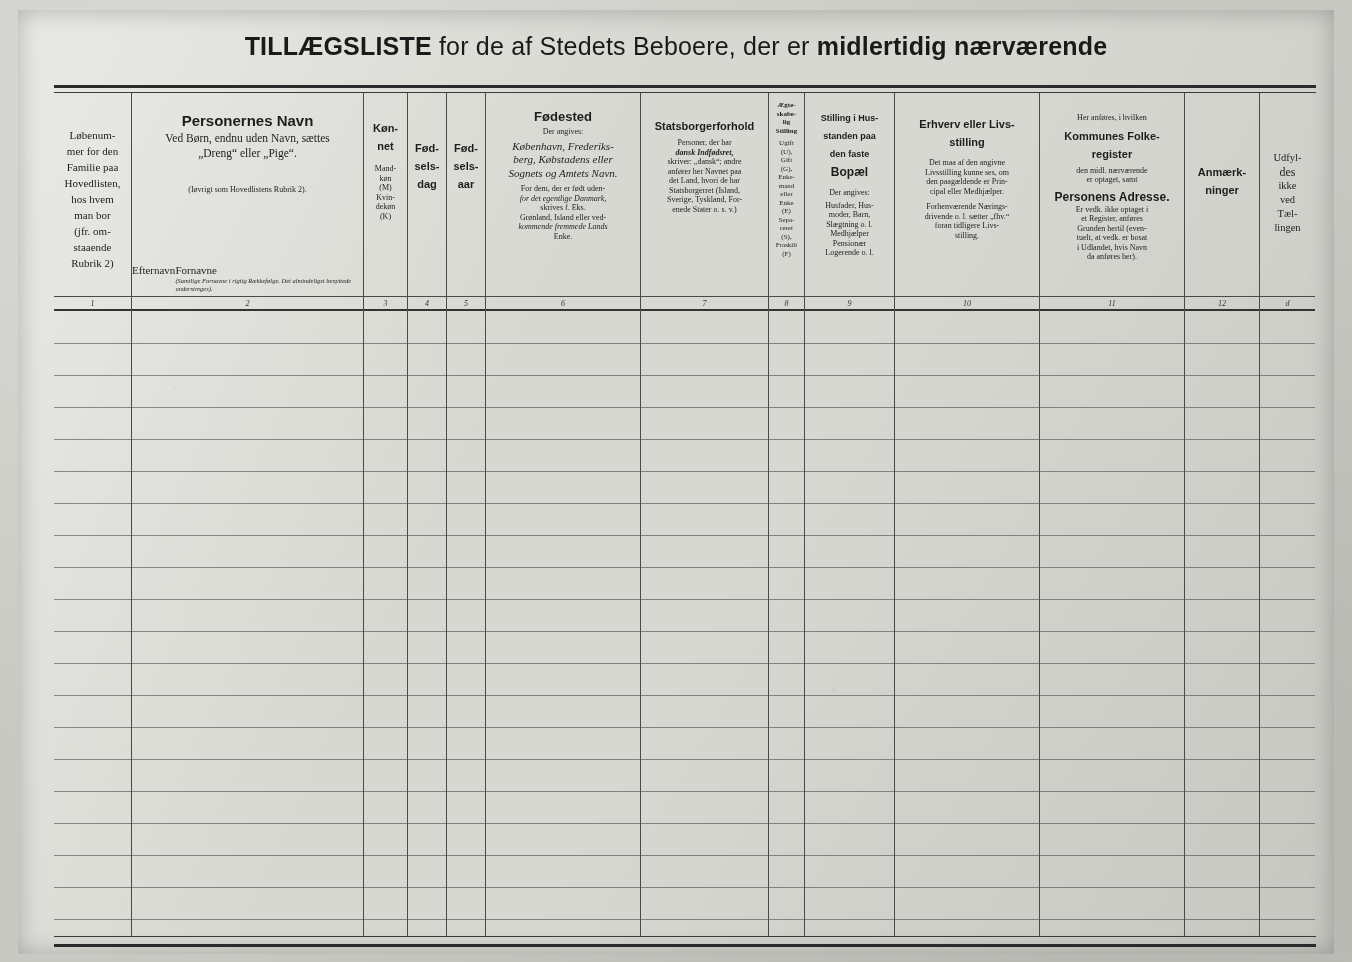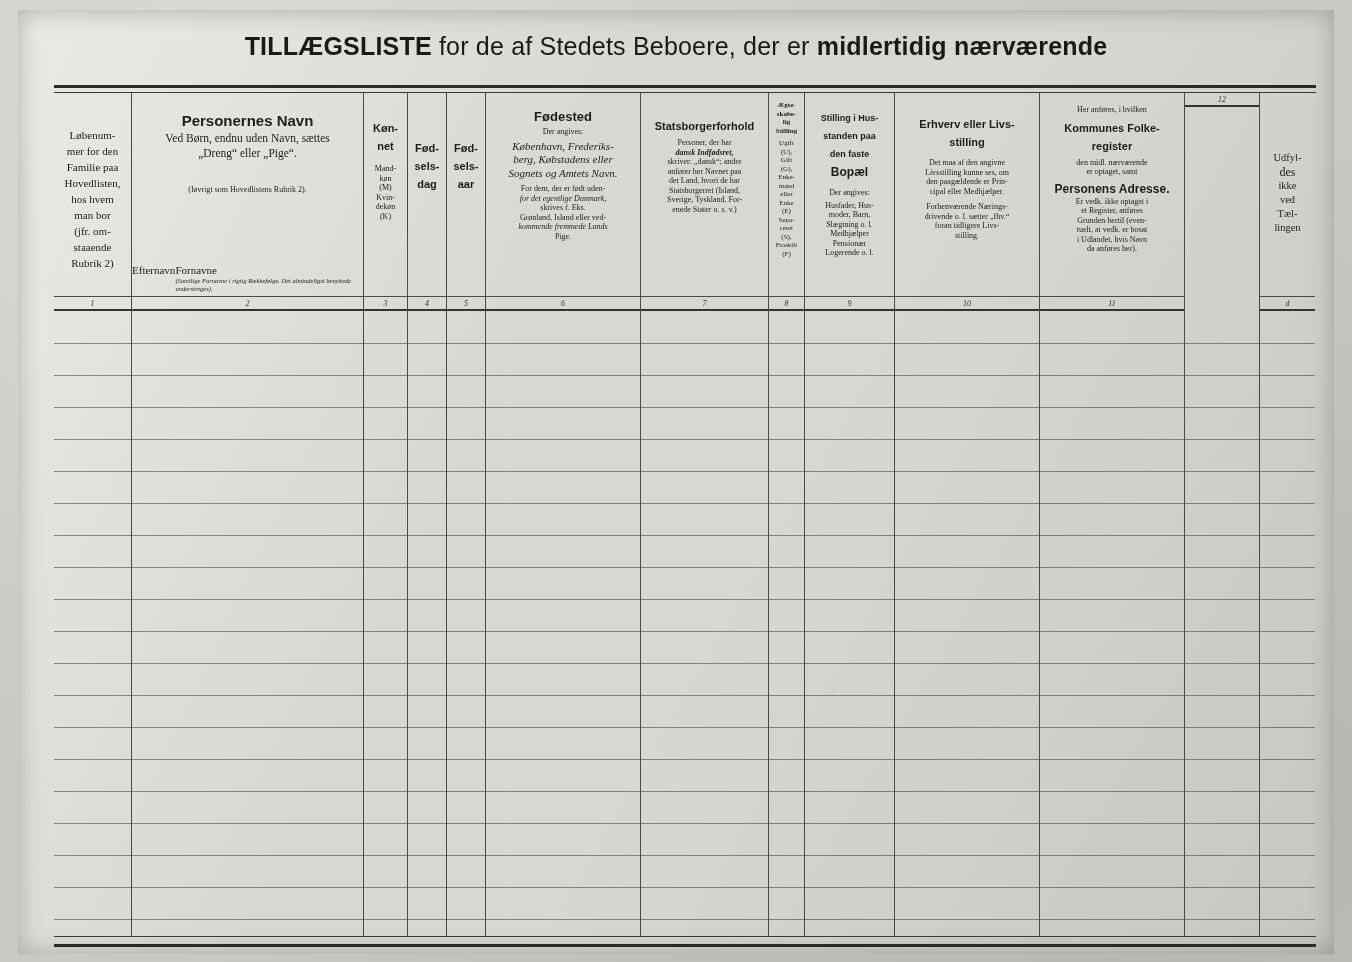--- a/index.html
+++ b/index.html
@@ -257,21 +257,21 @@
                 <div class="h-title">Fødested</div>
                 <div class="h-sub tiny">Der angives:</div>
                 <div class="h-sub it" style="font-size:11px;line-height:13.5px;margin-top:3px">København, Frederiks-</div>
                 <div class="h-sub it" style="font-size:11px;line-height:13.5px">berg, Købstadens eller</div>
                 <div class="h-sub it" style="font-size:11px;line-height:13.5px">Sognets og Amtets Navn.</div>
                 <div class="h-sub tiny" style="margin-top:4px">For dem, der er født uden-</div>
                 <div class="h-sub tiny it">for det egentlige Danmark,</div>
                 <div class="h-sub tiny">skrives f. Eks.</div>
                 <div class="h-sub tiny">Grønland, Island eller ved-</div>
                 <div class="h-sub tiny it">kommende fremmede Lands</div>
-                <div class="h-sub tiny">Pige.</div>
+                <div class="h-sub tiny">Enke.</div>
               </div>
             </div>
             <div class="numrow">6</div>
             <div class="body"></div>
           </div>
 
           <div class="col" style="width:128px">
             <div class="head">
               <div class="topabs" style="top:26px">
                 <div class="h-title sm">Statsborgerforhold</div>
@@ -350,40 +350,46 @@
                 <div class="h-sub tiny">foran tidligere Livs-</div>
                 <div class="h-sub tiny">stilling.</div>
               </div>
             </div>
             <div class="numrow">10</div>
             <div class="body"></div>
           </div>
 
           <div class="col" style="width:145px">
             <div class="head">
-              <div class="topabs" style="top:12px">
+              <div class="topabs" style="top:20px">
                 <div class="h-sub tiny" style="margin-bottom:6px">Her anføres, i hvilken</div>
                 <div class="h-title sm">Kommunes Folke-</div>
                 <div class="h-title sm" style="margin-bottom:4px">register</div>
                 <div class="h-sub tiny">den midl. nærværende</div>
                 <div class="h-sub tiny" style="margin-bottom:5px">er optaget, samt</div>
                 <div class="h-title" style="font-size:12px;margin-bottom:0">Personens Adresse.</div>
                 <div class="h-sub tiny">Er vedk. ikke optaget i</div>
                 <div class="h-sub tiny">et Register, anføres</div>
                 <div class="h-sub tiny">Grunden hertil (even-</div>
                 <div class="h-sub tiny">tuelt, at vedk. er bosat</div>
                 <div class="h-sub tiny">i Udlandet, hvis Navn</div>
                 <div class="h-sub tiny">da anføres her).</div>
               </div>
             </div>
             <div class="numrow">11</div>
             <div class="body"></div>
           </div>
 
           <div class="col" style="width:75px">
+            <div class="head">
+              <div class="topabs" style="top:72px">
+                <div class="h-title sm">Anmærk-</div>
+                <div class="h-title sm">ninger</div>
+              </div>
+            </div>
             <div class="numrow">12</div>
             <div class="body"></div>
           </div>
 
           <div class="col" style="width:55px">
             <div class="head">
               <div class="topabs" style="top:58px">
                 <div class="h-line" style="font-size:10.5px;line-height:14px">Udfyl-</div>
                 <div class="h-line" style="font-size:12px;line-height:14px">des</div>
                 <div class="h-line" style="font-size:10.5px;line-height:14px">ikke</div>

